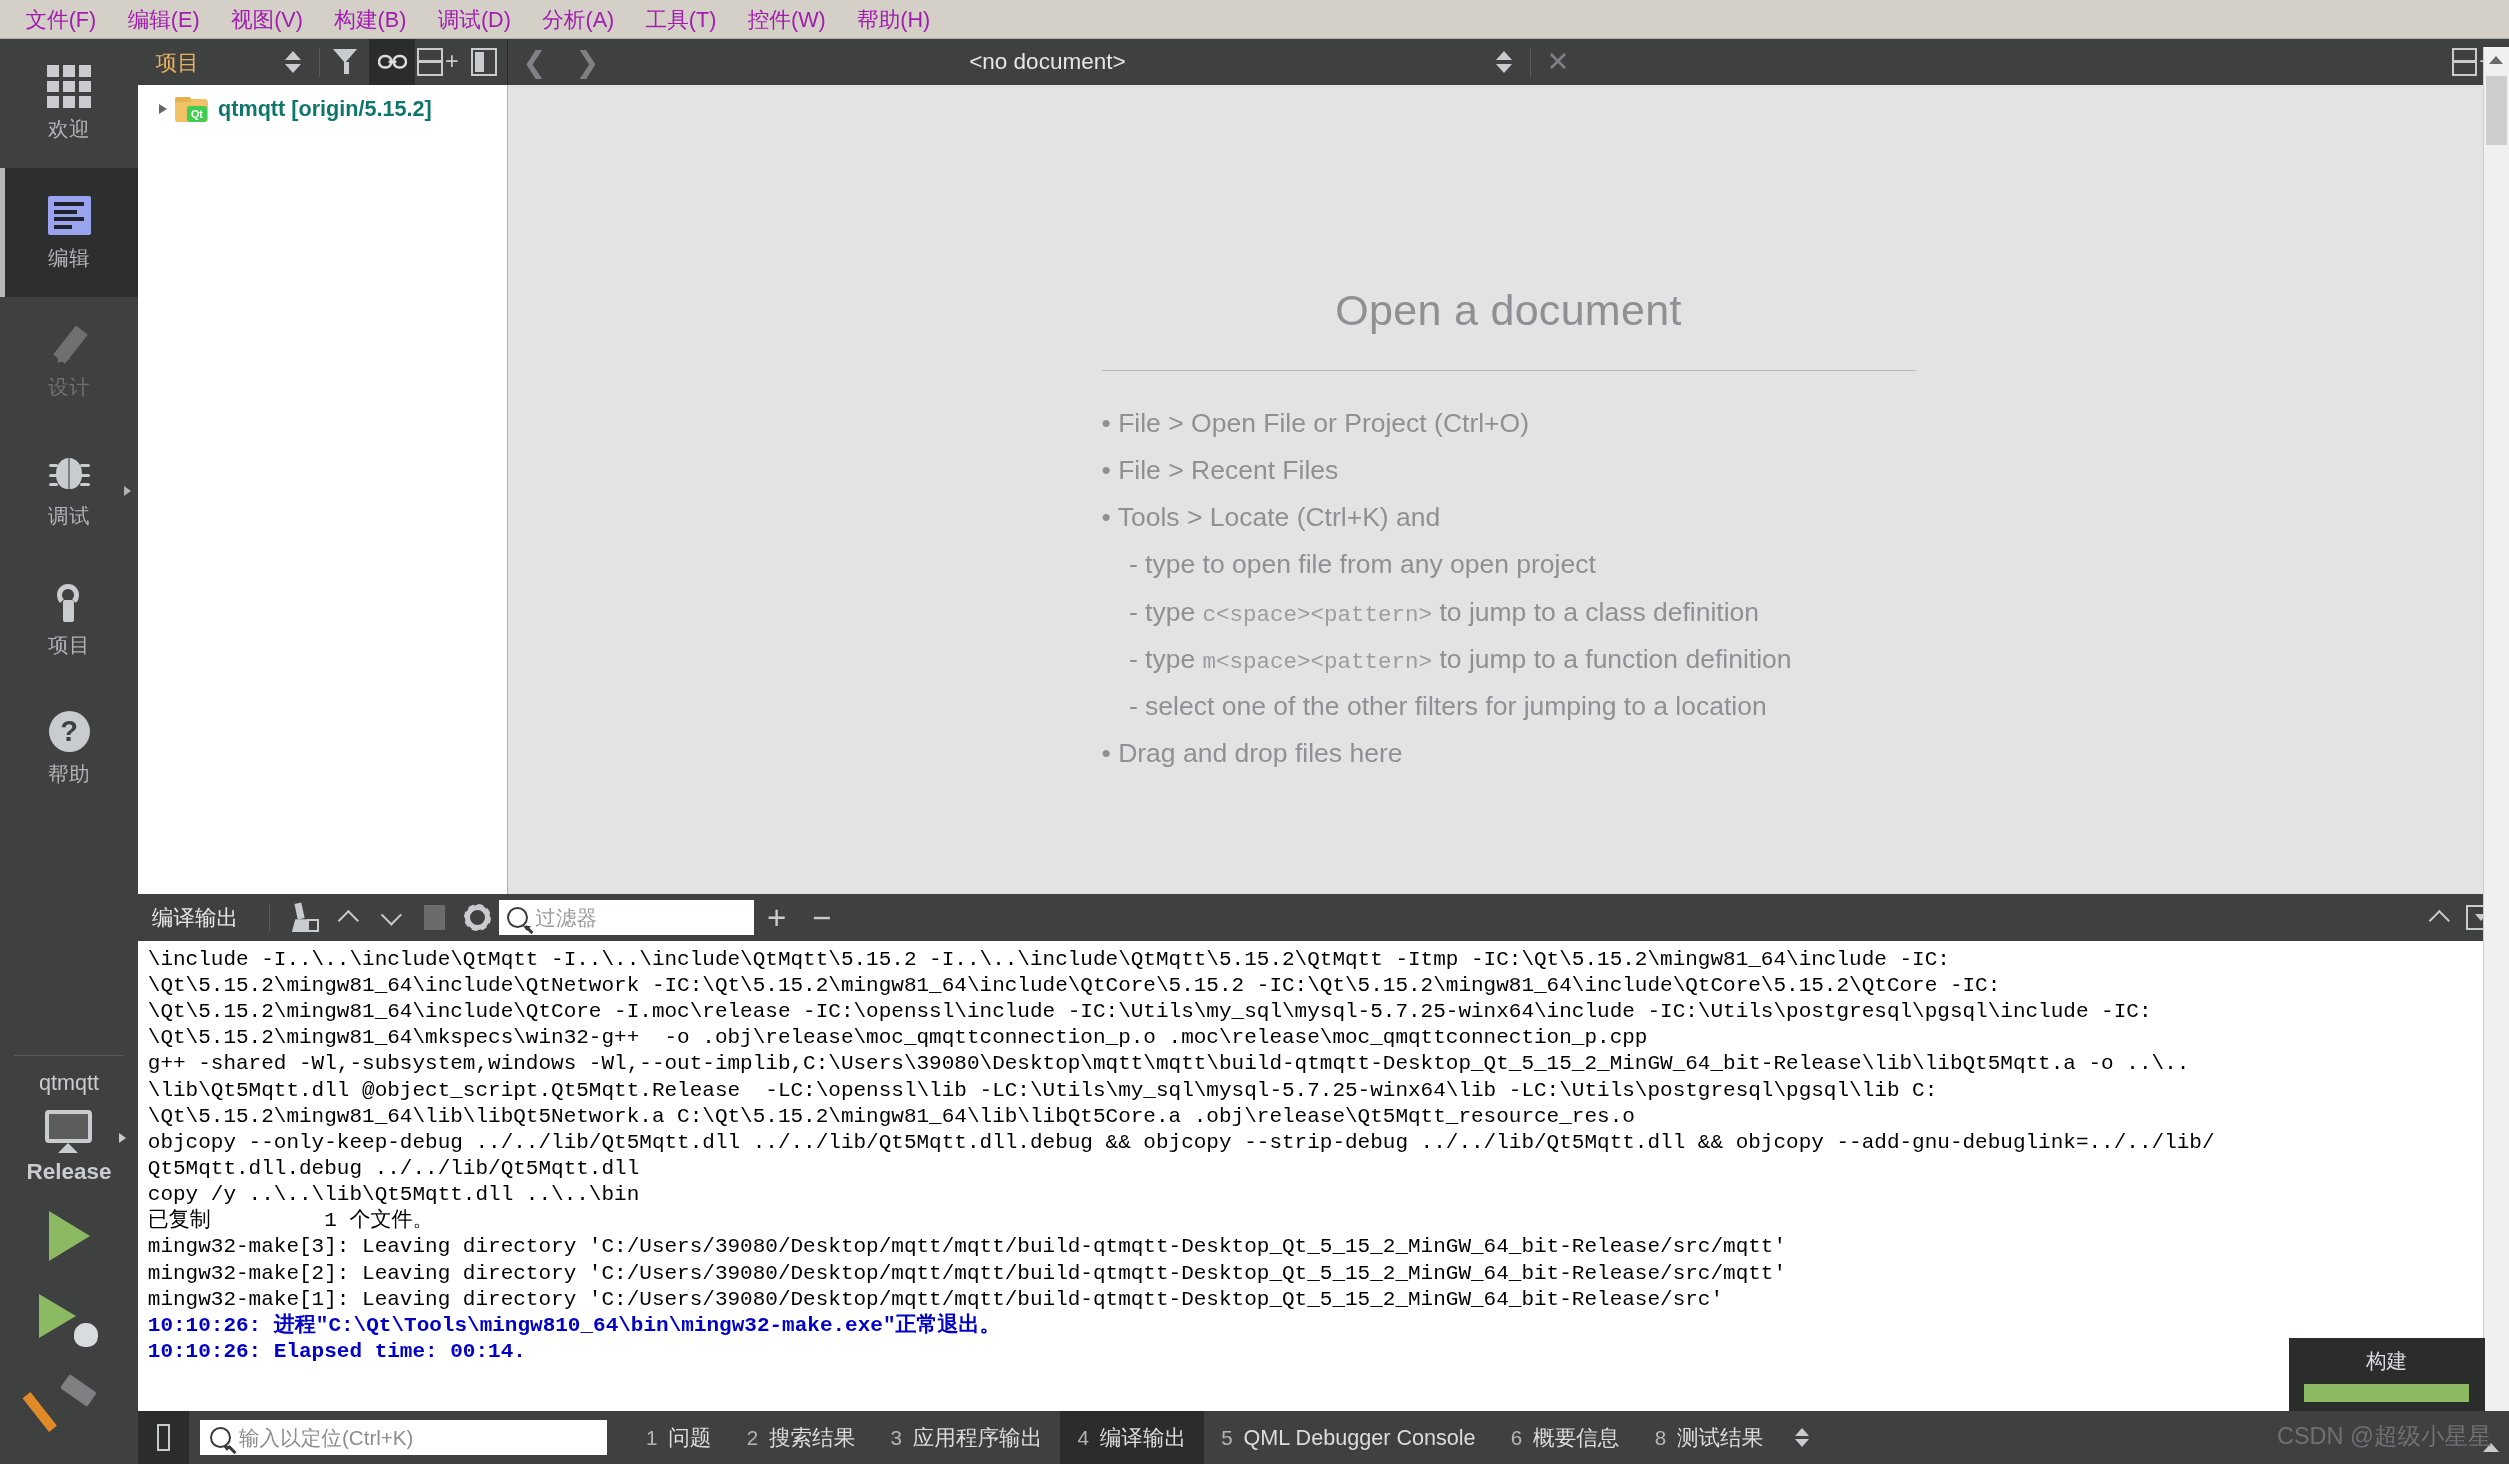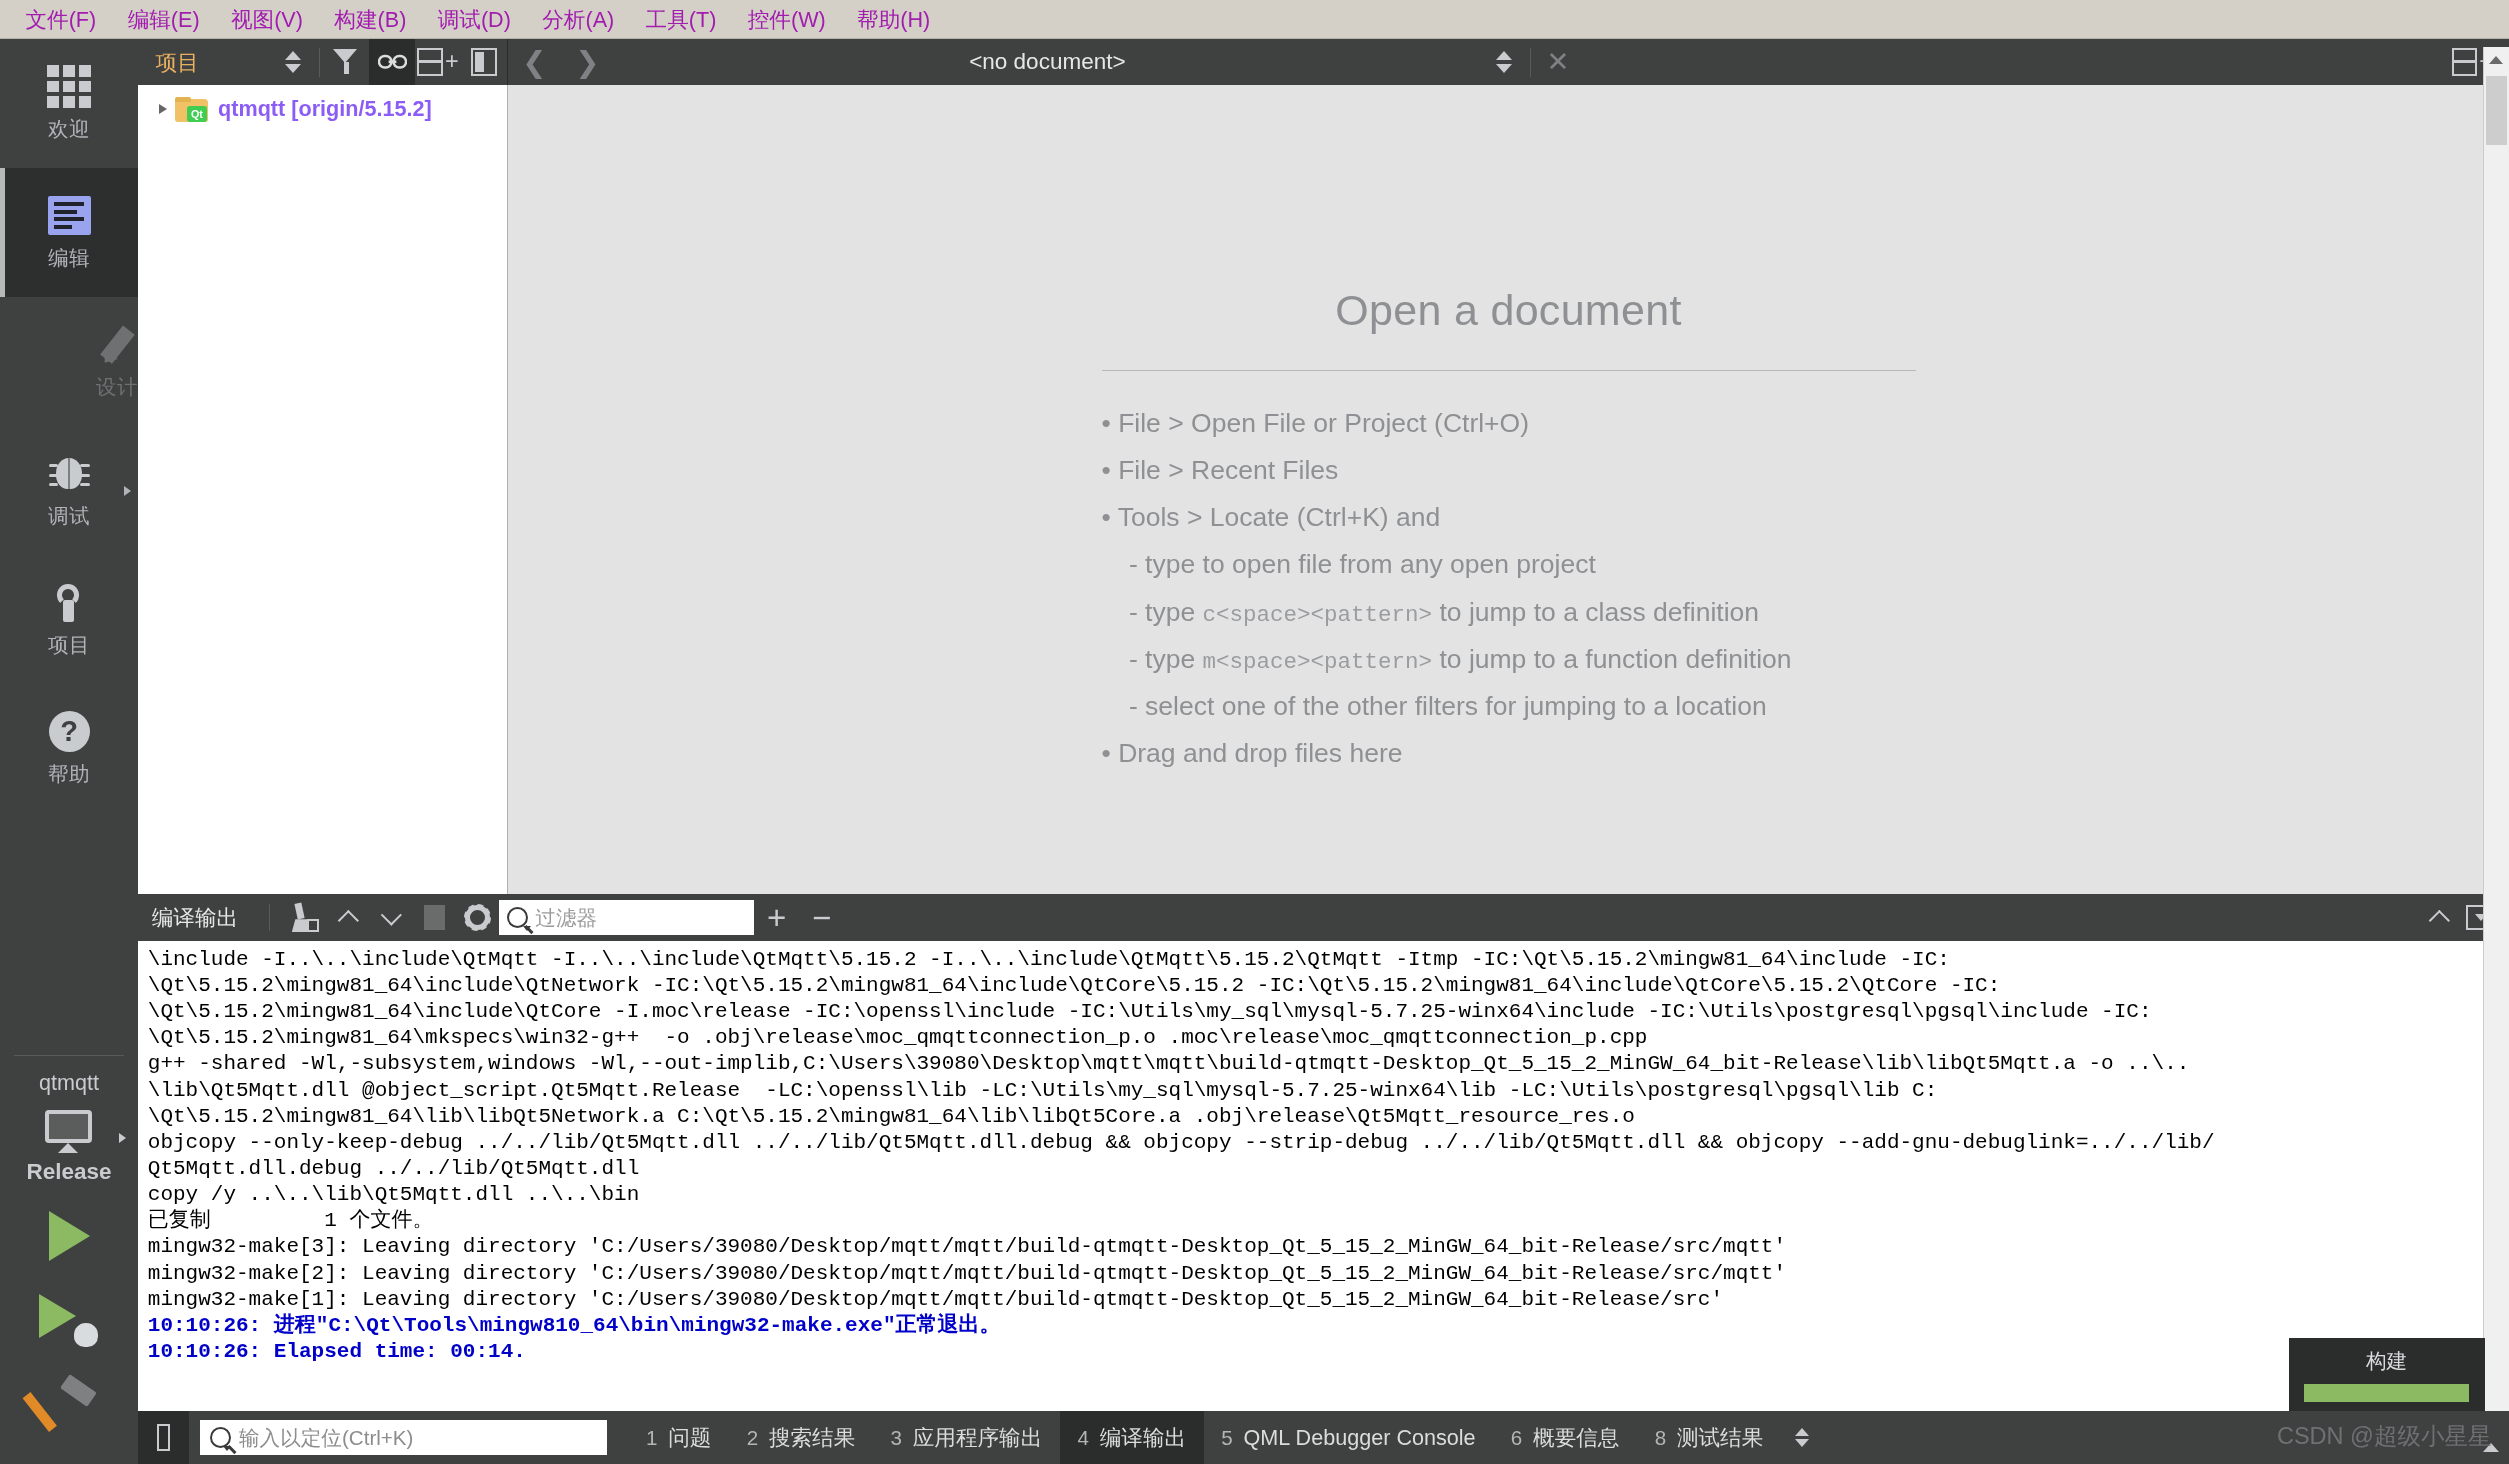--- a/index.html
+++ b/index.html
@@ -33,21 +33,21 @@
   .mode-btn {
     height:129px; display:flex; flex-direction:column;
     align-items:center; justify-content:center; cursor:pointer;
     position:relative; color:#b0b4b8; font-size:20.6px; gap:5.9px;
   }
   .mode-btn.active { background:#2d2e2e; }
   .mode-btn.active::before {
     content:""; position:absolute; left:0; top:0; bottom:0; width:4.9px;
     background:#b8b8b8;
   }
-  .mode-btn.disabled { color:#6e7072;align-items:flex-end; }
+  .mode-btn.disabled { color:#6e7072; }
   .mode-label { font-size:20.6px; letter-spacing:0.5px; }
   .mode-icon { width:45px; height:45px; display:flex; align-items:center; justify-content:center; }
   .mode-arrow {
     position:absolute; right:6.9px; top:50%; transform:translateY(-50%);
     width:0;height:0;border-left:7.8px solid #b0b4b8;
     border-top:5.9px solid transparent;border-bottom:5.9px solid transparent;
   }
   
   .grid-ico { display:grid; grid-template-columns:repeat(3,11.8px); grid-template-rows:repeat(3,11.8px); gap:3.9px; }
   .grid-ico i { background:#c8cccf; display:block; }
@@ -155,21 +155,21 @@
   }
   .tree-row { display:flex; align-items:center; height:33px; padding-left:11.8px; cursor:pointer; }
   .tree-chev { width:25.5px; display:flex; align-items:center; justify-content:center; }
   .tree-chev i { width:0;height:0;border-left:8.8px solid #666;
     border-top:5.9px solid transparent;border-bottom:5.9px solid transparent; }
   .folder-ico { width:33px;height:25.5px;position:relative;margin-right:9.8px; }
   .folder-ico .bk{ position:absolute;left:0;top:2px;width:33px;height:23.5px;background:#f0c165;border-radius:2px 3.9px 2.9px 2.9px; }
   .folder-ico .tb{ position:absolute;left:0;top:0;width:15.7px;height:5.9px;background:#e3b34f;border-radius:2px 2px 0 0; }
   .folder-ico .qt{ position:absolute;left:11.8px;top:9.8px;width:19.6px;height:15.7px;background:#41cd52;
       border-radius:2.9px;color:#fff;font-size:10.8px;font-weight:bold;display:flex;align-items:center;justify-content:center; }
-  .tree-label { font-size:21.6px; font-weight:bold; color:#8b5cf6; }
+  .tree-label { font-size:21.6px; font-weight:bold; color:#0f766e; }
 
   
   #editorarea {
     flex:1; background:#e3e3e3; display:flex; flex-direction:column;
     align-items:center; padding-top:201px; min-width:0; overflow:hidden;
   }
   .ed-title { font-size:43px; color:#8e9093; font-weight:400; letter-spacing:0.3px; }
   .ed-rule { width:814px; height:1px; background:#b6b8ba; margin:35px 0 29px; }
   .ed-list { width:814px; color:#8e9093; font-size:26.5px; line-height:1.78; }
   .ed-list .li { white-space:nowrap; }

